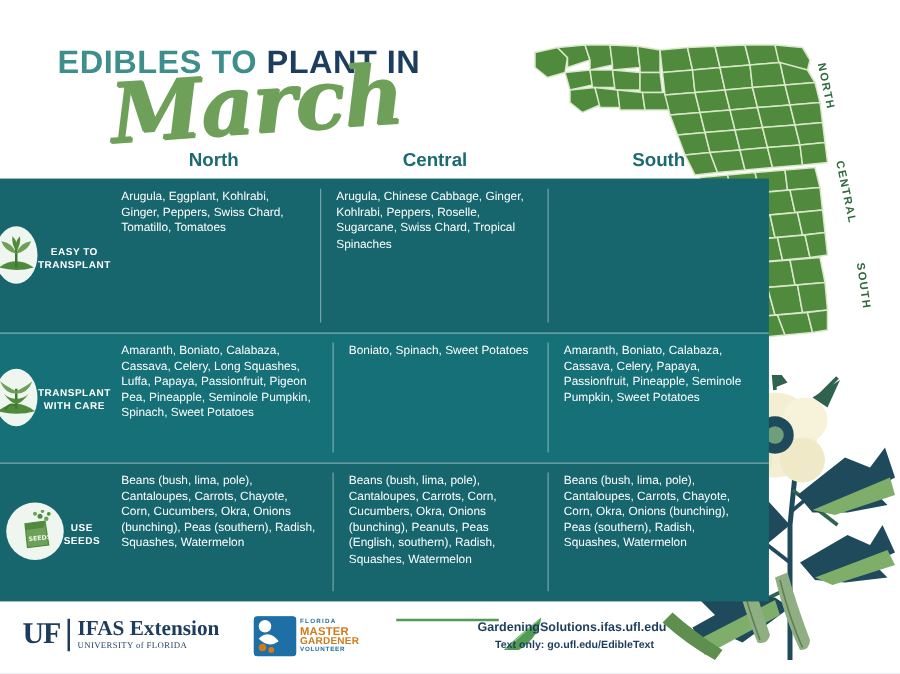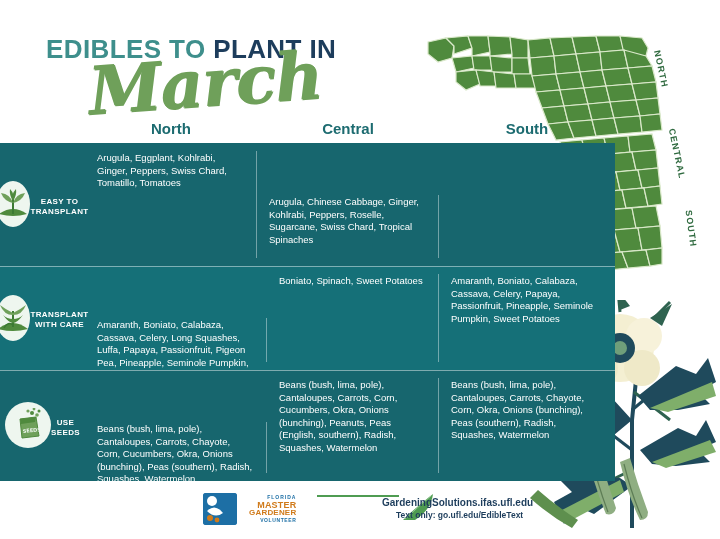--- a/index.html
+++ b/index.html
@@ -94,21 +94,21 @@
   .cell{
     flex:0 0 auto;
     box-sizing:border-box;
     padding:9px 12px 8px 12px;
     color:#ffffff;
     font-size:9.5px;
     line-height:12.6px;
     position:relative;
   }
   .c-north{width:172px;}
-  .c-central{width:182px;margin-top:44px;}
+  .c-central{width:182px;}
   .c-south{width:176px;}
   .vdiv{
     position:absolute;top:8px;bottom:8px;right:0;
     width:1px;background:rgba(255,255,255,.40);
   }
 
   
   .footer{position:absolute;left:0;top:486px;width:720px;height:53px;}
 
   .uf-logo{position:absolute;left:18px;top:8px;display:flex;align-items:center;}
@@ -125,21 +125,21 @@
   .uf-univ{
     font-family:"Liberation Serif", serif;
     font-size:7px;color:#1d3d5c;letter-spacing:.3px;line-height:9px;
   }
 
   .mg-logo{position:absolute;left:203px;top:6px;width:110px;height:34px;display:flex;align-items:center;}
   .mg-badge{
     width:34px;height:32px;background:#1d6fa5;border-radius:3px;
     position:relative;overflow:hidden;flex:0 0 34px;
   }
-  .mg-text{margin-left:12px;line-height:7.5px;text-align:right;}
+  .mg-text{margin-left:3px;line-height:7.5px;}
   .mg-l1{font-size:5px;font-weight:bold;color:#1d6fa5;letter-spacing:1px;}
   .mg-l2{font-size:9px;font-weight:bold;color:#d07a1a;letter-spacing:.2px;}
   .mg-l3{font-size:8px;font-weight:bold;color:#d07a1a;letter-spacing:.2px;}
   .mg-l4{font-size:5px;font-weight:bold;color:#1d6fa5;letter-spacing:.6px;}
 
   .gs-logo{position:absolute;left:317px;top:8px;width:120px;}
   .gs-1{font-size:14px;font-weight:bold;color:#4f9c52;line-height:15px;}
   .gs-rule{width:82px;height:2px;background:#4f9c52;margin:1px 0;}
   .gs-2{font-size:13px;font-weight:bold;color:#b8b83c;line-height:14px;letter-spacing:.2px;}
   .gs-leaf{position:absolute;left:84px;top:-2px;}
@@ -379,20 +379,28 @@
         <span>Beans (bush, lima, pole), Cantaloupes, Carrots, Chayote, Corn, Okra, Onions (bunching), Peas (southern), Radish, Squashes, Watermelon</span>
       </div>
     </div>
 
     <div class="rowdiv d1"></div>
     <div class="rowdiv d2"></div>
   </div>
 
   <div class="footer">
 
+    <div class="uf-logo">
+      <span class="uf-mark">UF</span>
+      <span class="uf-bar"></span>
+      <span class="uf-txt">
+        <span class="uf-ext">IFAS Extension</span>
+        <span class="uf-univ">UNIVERSITY of FLORIDA</span>
+      </span>
+    </div>
 
     <div class="mg-logo">
       <span class="mg-badge">
         <svg width="34" height="32" viewBox="0 0 34 32">
           <rect width="34" height="32" fill="#1d6fa5"></rect>
           <circle cx="9" cy="8" r="5" fill="#ffffff"></circle>
           <path d="M4 18 Q12 10 20 20 Q12 26 4 18 Z" fill="#ffffff"></path>
           <circle cx="7" cy="25" r="3" fill="#d07a1a"></circle>
           <circle cx="14" cy="27" r="2.4" fill="#d07a1a"></circle>
           <path d="M22 4 L32 4 L32 28 L22 28 Z" fill="#1d6fa5"></path>

